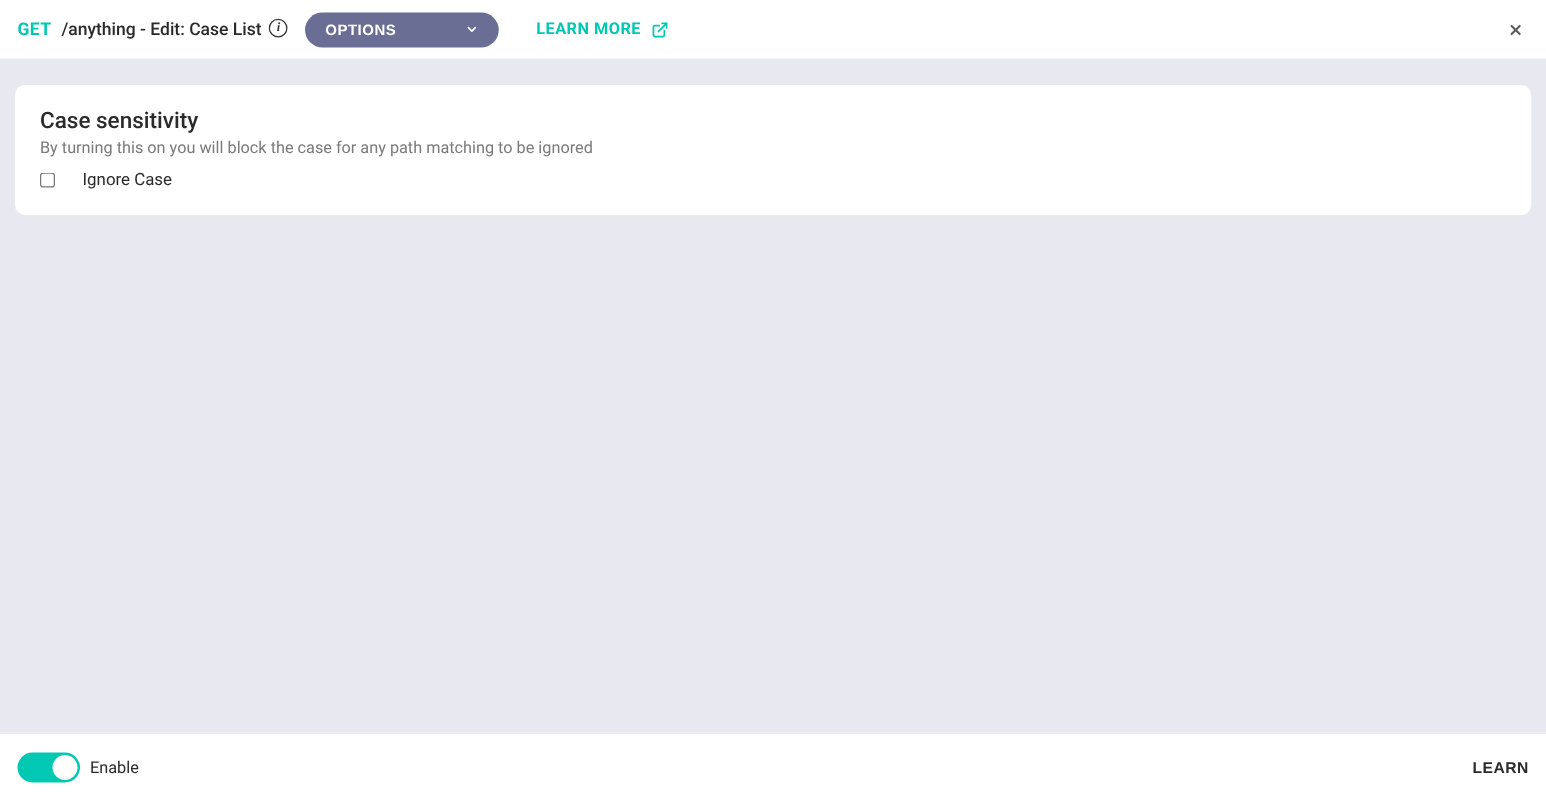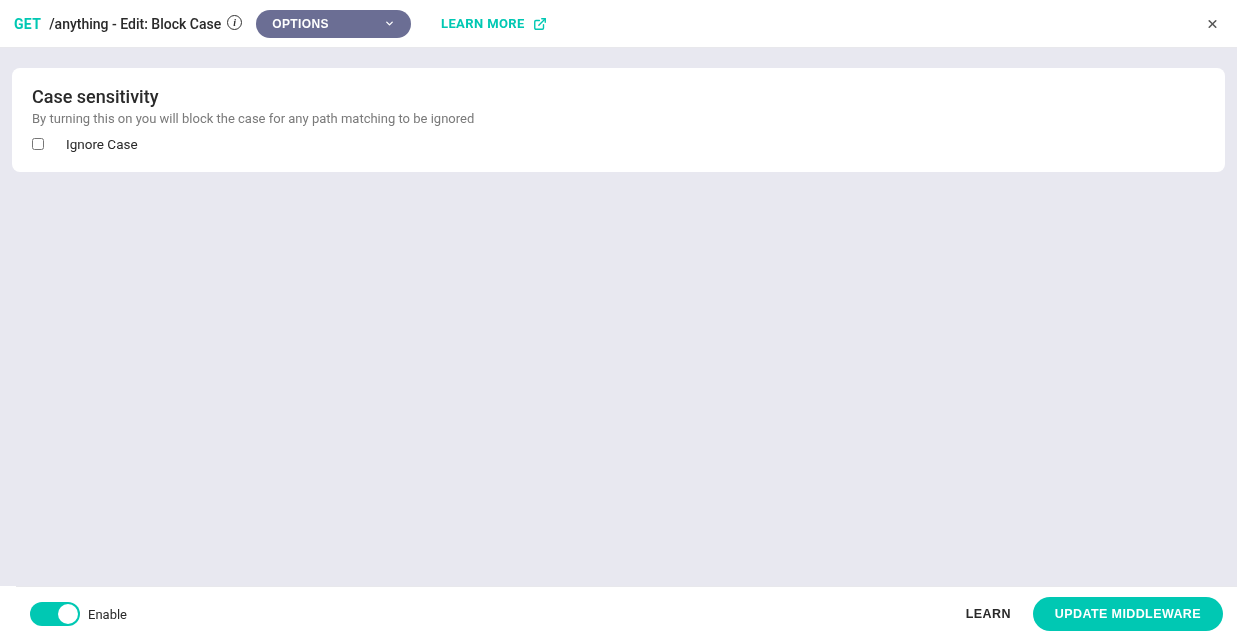--- a/index.html
+++ b/index.html
@@ -139,21 +139,21 @@
     }
     .footer {
       height: 55px;
       background: #fff;
       border-top: 1px solid #e8e8ec;
       display: flex;
       align-items: center;
       padding: 0 14px;
       position: absolute;
       bottom: 0;
-      left: 16px;
+      left: 0;
       right: 0;
     }
     .toggle-wrap {
       display: flex;
       align-items: center;
     }
     .toggle {
       width: 50px;
       height: 24px;
       background: #00c8b3;
@@ -200,21 +200,21 @@
       font-weight: 700;
       letter-spacing: 0.4px;
       cursor: pointer;
     }
   </style>
 </head>
 <body>
 
 <div class="header">
   <span class="method-badge">GET</span>
-  <span class="path-title">/anything - Edit: Block Case</span>
+  <span class="path-title">/anything - Edit: Case List</span>
   <span class="info-icon">i</span>
 
   <button class="options-btn">
     <span>OPTIONS</span>
     <span class="chev">
       <svg width="11" height="11" viewBox="0 0 24 24" fill="none" stroke="#fff" stroke-width="3" stroke-linecap="round" stroke-linejoin="round">
           <polyline points="6 9 12 15 18 9"></polyline>
         </svg>
     </span>
   </button>
@@ -251,15 +251,14 @@
 
 <div class="footer">
   <div class="toggle-wrap">
     <div class="toggle">
       <div class="toggle-knob"></div>
     </div>
     <span class="toggle-label">Enable</span>
   </div>
   <div class="footer-actions">
     <button class="cancel-btn">LEARN</button>
-    <button class="update-btn">UPDATE MIDDLEWARE</button>
   </div>
 </div>
 
 </body></html>

